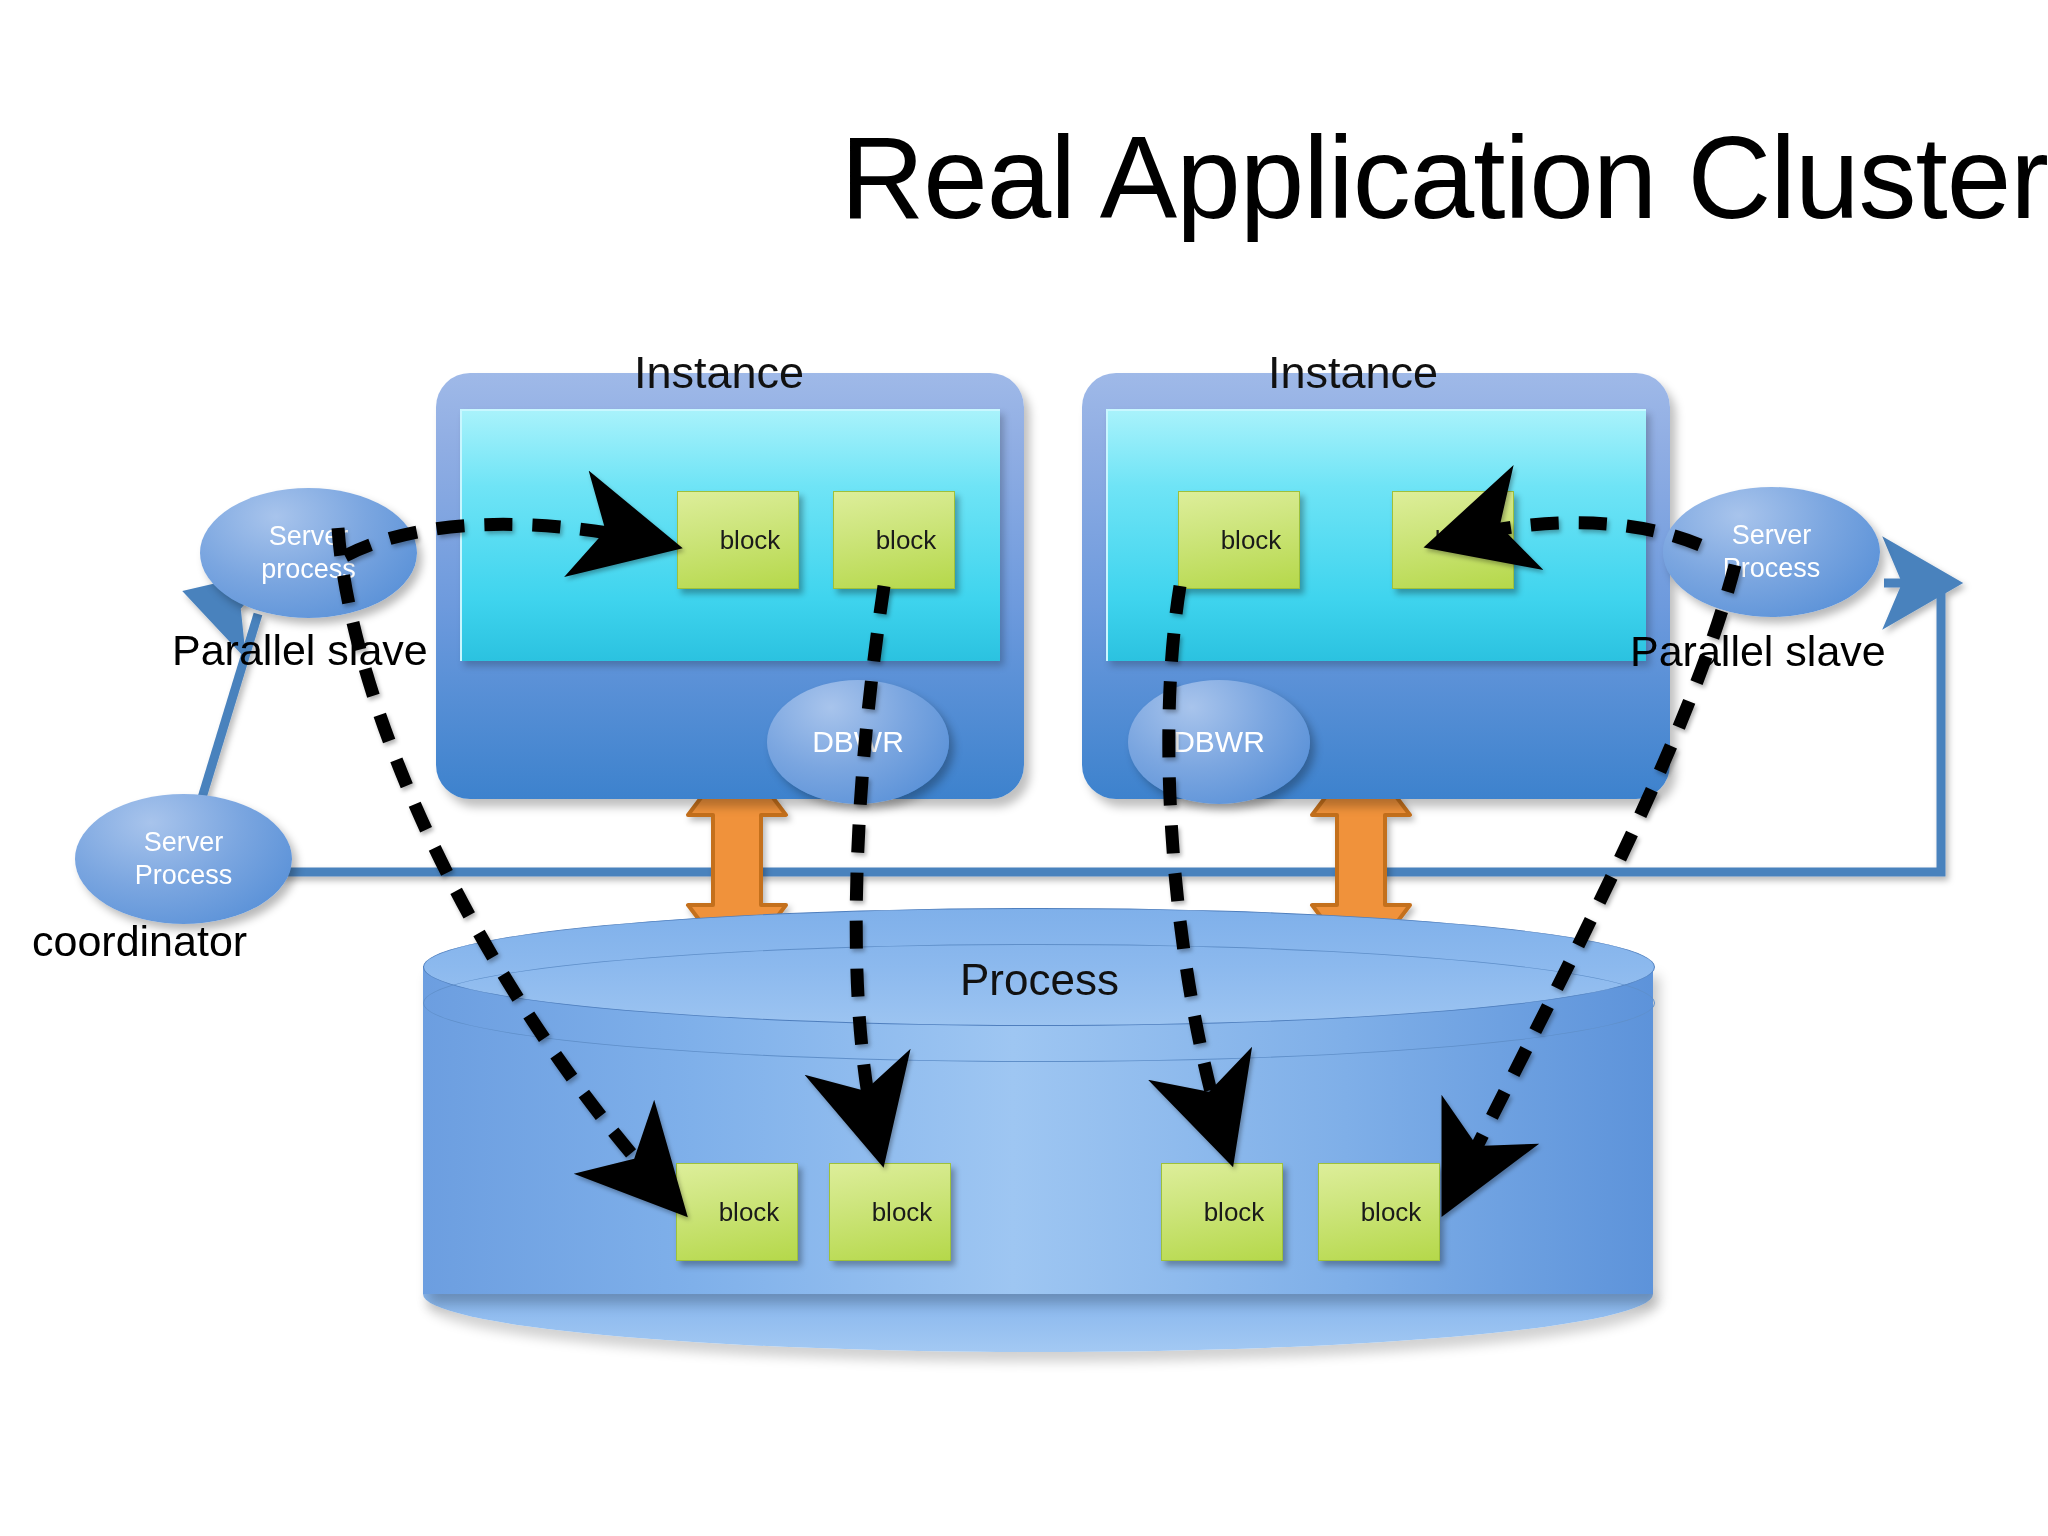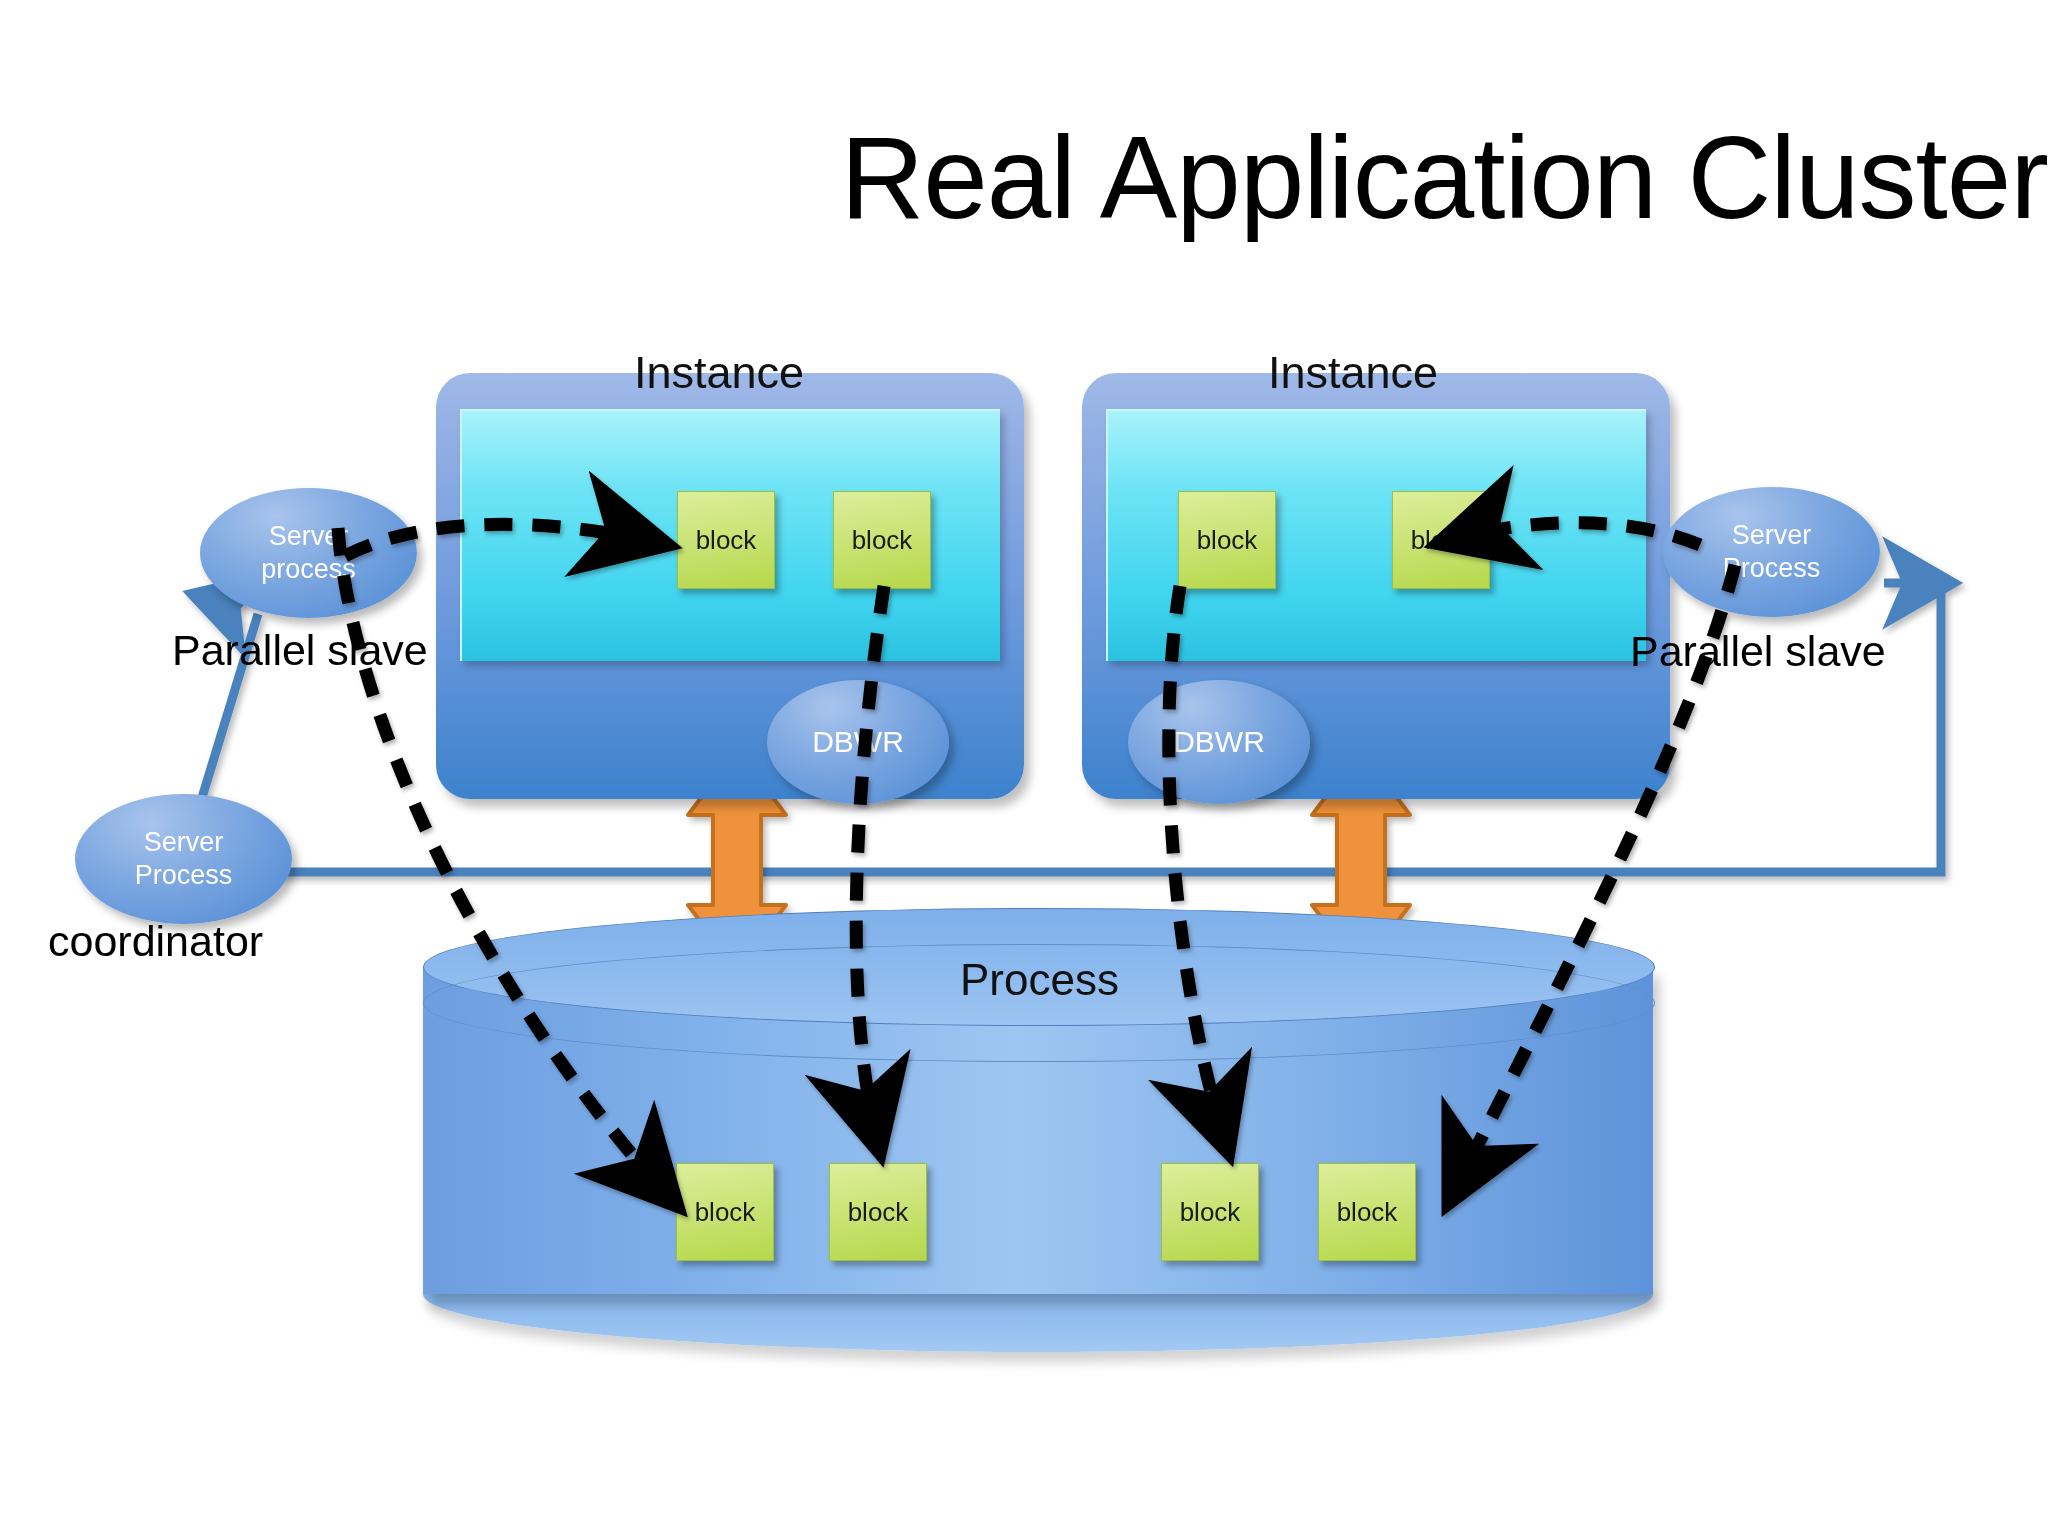--- a/index.html
+++ b/index.html
@@ -39,21 +39,21 @@
     position:absolute;font-size:45px;color:#111;white-space:nowrap;z-index:30;
   }
 
   
   .block{
     position:absolute;width:96px;height:96px;
     background:linear-gradient(170deg,#ddee9a 0%, #cfe680 35%, #b5d84a 100%);
     border:1px solid #9ec13a;
     box-shadow:4px 5px 6px rgba(0,0,0,0.30);
     display:flex;align-items:center;justify-content:center;
-    font-size:26px;color:#1a1a1a;z-index:20;
+    font-size:26px;color:#1a1a1a;z-index:20;padding-left:24px;
   }
 
   
   .ellipse{
     position:absolute;border-radius:50%;
     background:radial-gradient(ellipse at 35% 22%, #a8c4ec 0%, #7ba6e0 45%, #4b88d4 100%);
     box-shadow:5px 6px 9px rgba(0,0,0,0.28);
     display:flex;flex-direction:column;align-items:center;justify-content:center;
     color:#ffffff;font-size:27px;line-height:1.22;text-align:center;
     z-index:25;
@@ -184,21 +184,21 @@
   <div class="ellipse" style="left:1663px;top:487px;width:217px;height:130px;">
     <span>Server</span>
     <span>Process</span>
   </div>
   <div class="plain-label" style="left:1630px;top:627px;">Parallel slave</div>
 
   <div class="ellipse" style="left:75px;top:794px;width:217px;height:130px;">
     <span>Server</span>
     <span>Process</span>
   </div>
-  <div class="plain-label" style="left:48px;top:917px;">coordinator</div>
+  <div class="plain-label" style="left:32px;top:917px;">coordinator</div>
 
   <svg class="layer over" viewBox="0 0 2048 1536">
     <defs>
       <marker id="blkArrow" markerWidth="9" markerHeight="9" refX="6.6" refY="4.5" orient="auto">
         <path d="M0,0.3 L8.4,4.5 L0,8.7 L2.3,4.5 Z" fill="#000000"></path>
       </marker>
       <filter id="dshadow" x="-25%" y="-25%" width="160%" height="160%">
         <feDropShadow dx="2" dy="3" stdDeviation="2" flood-color="#000000" flood-opacity="0.30"></feDropShadow>
       </filter>
     </defs>

